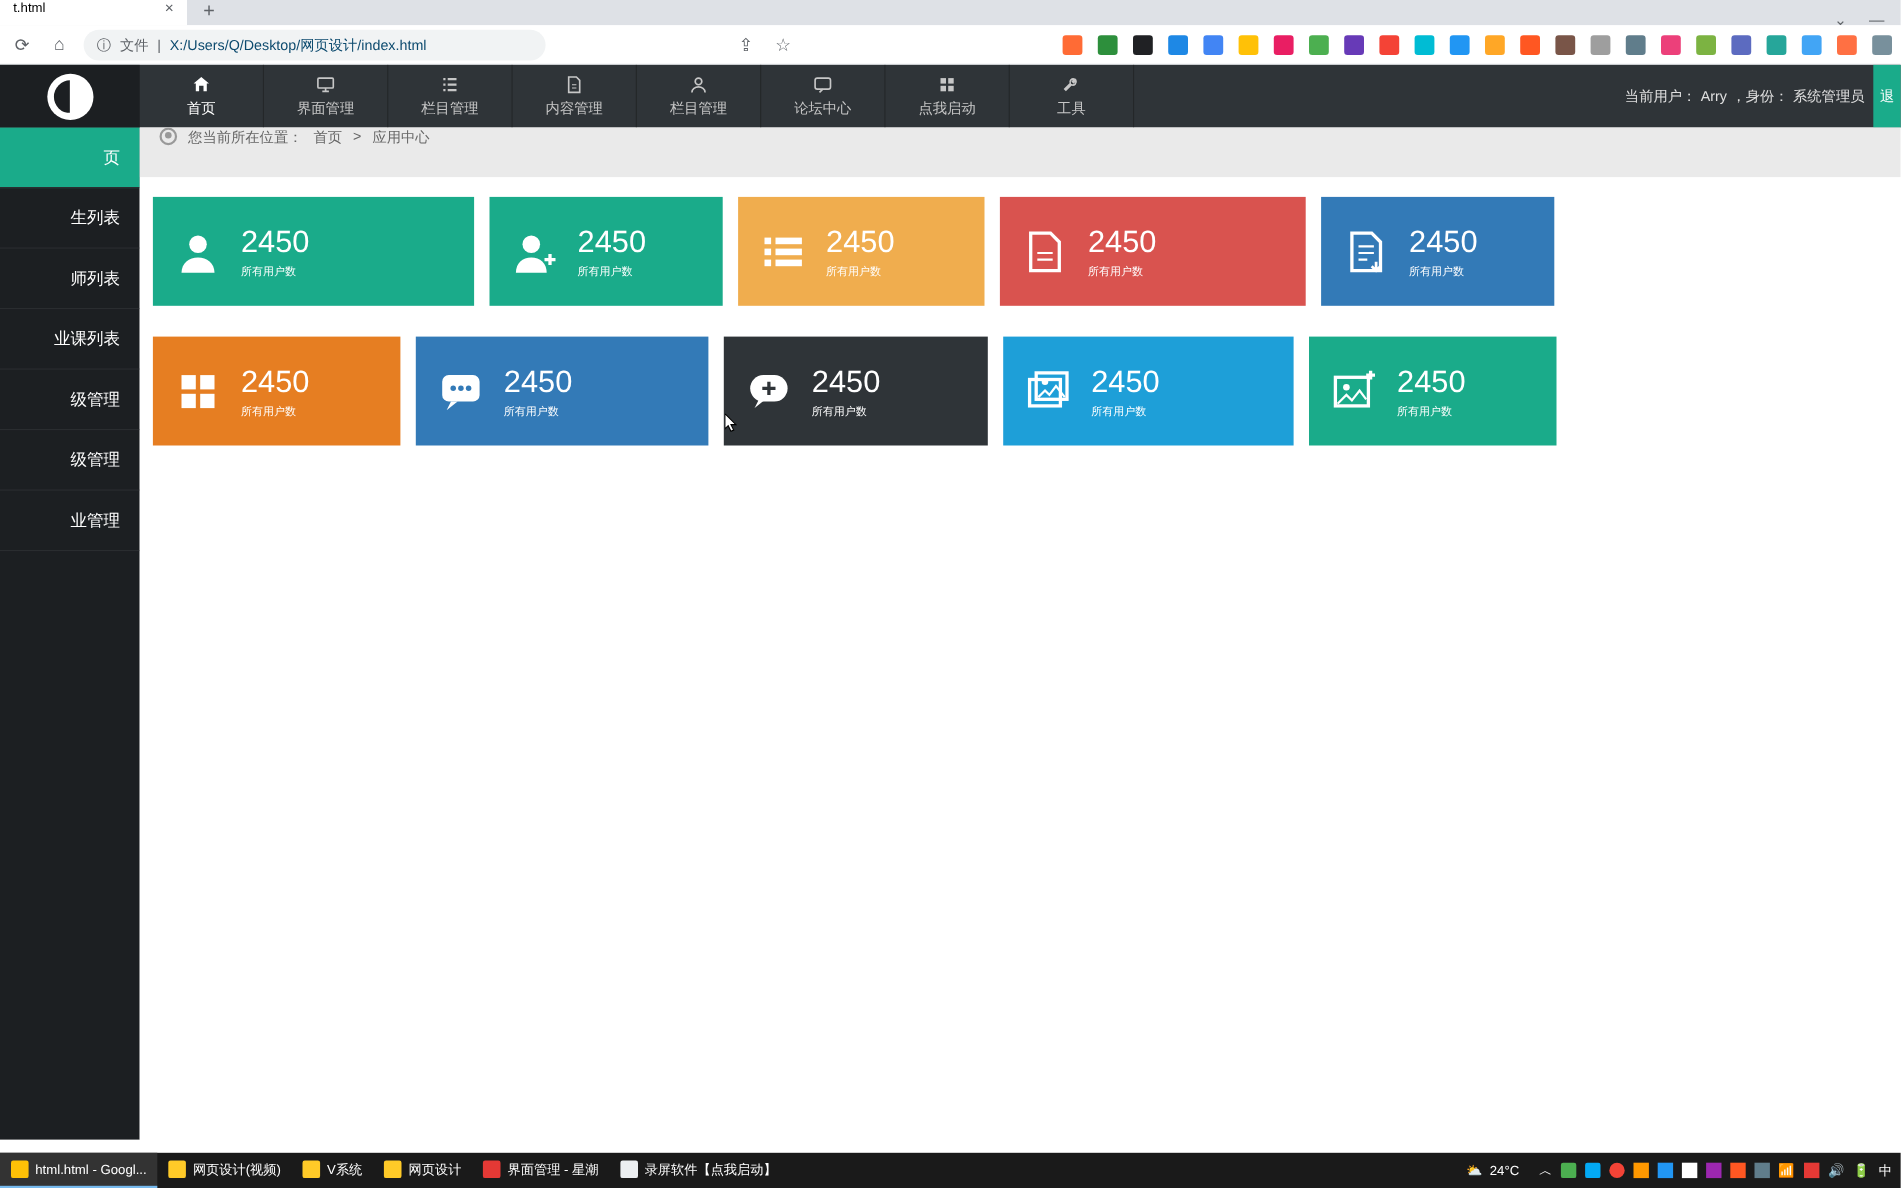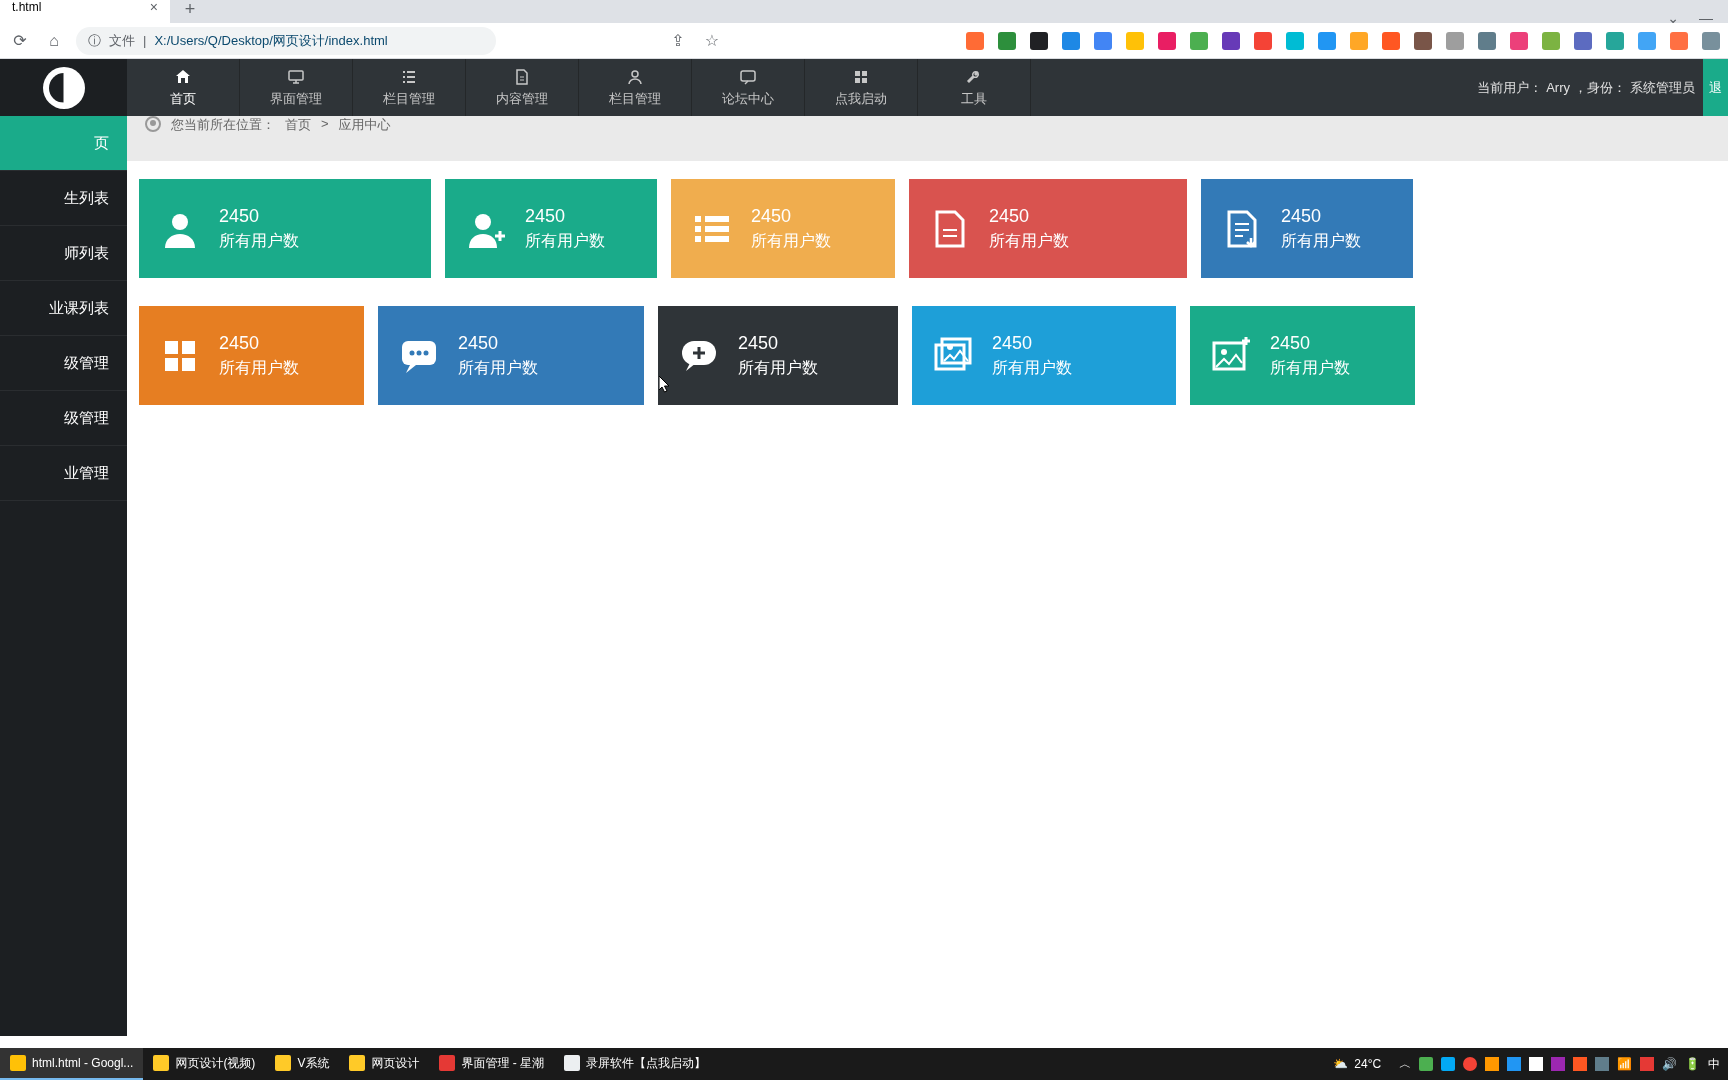--- a/index.html
+++ b/index.html
@@ -40,22 +40,22 @@
 .side-item span{margin-left:auto;margin-right:18px}
 
 
 .content{flex:1;background:#fff;overflow:hidden}
 .breadcrumb{height:45px;background:#eaeaea;display:flex;align-items:flex-start;padding:0 18px;gap:10px;color:#666;font-size:13px}
 .bc-icon{width:16px;height:16px;border:2px solid #999;border-radius:50%;position:relative}
 .bc-icon::after{content:"";position:absolute;left:3px;top:2px;width:6px;height:6px;border-radius:50%;background:#999}
 .cards{padding:18px 12px;display:flex;flex-wrap:wrap;gap:14px}
 .card{height:99px;display:flex;align-items:center;padding:0 20px;gap:18px;color:#fff;cursor:pointer}
 .card-icon{width:42px;height:42px;flex-shrink:0}
-.card-text .num{font-size:18px;font-weight:400}
-.card-text .lbl{font-size:16px;margin-top:4px}
+.card-text .num{font-size:28px;font-weight:400}
+.card-text .lbl{font-size:10px;margin-top:4px}
 
 
 .taskbar{position:absolute;left:0;right:0;bottom:0;height:32px;background:#1a1a1a;display:flex;align-items:center;color:#fff;font-size:12px}
 .task-item{height:100%;display:flex;align-items:center;padding:0 10px;gap:6px;border-bottom:2px solid transparent}
 .task-item.active{background:#333;border-bottom-color:#76b9ed}
 .task-icon{width:16px;height:16px;border-radius:2px}
 .tray{margin-left:auto;display:flex;align-items:center;gap:8px;padding:0 8px}
 .weather{display:flex;align-items:center;gap:6px;padding:0 10px}
 .tray-icon{width:14px;height:14px}
 

